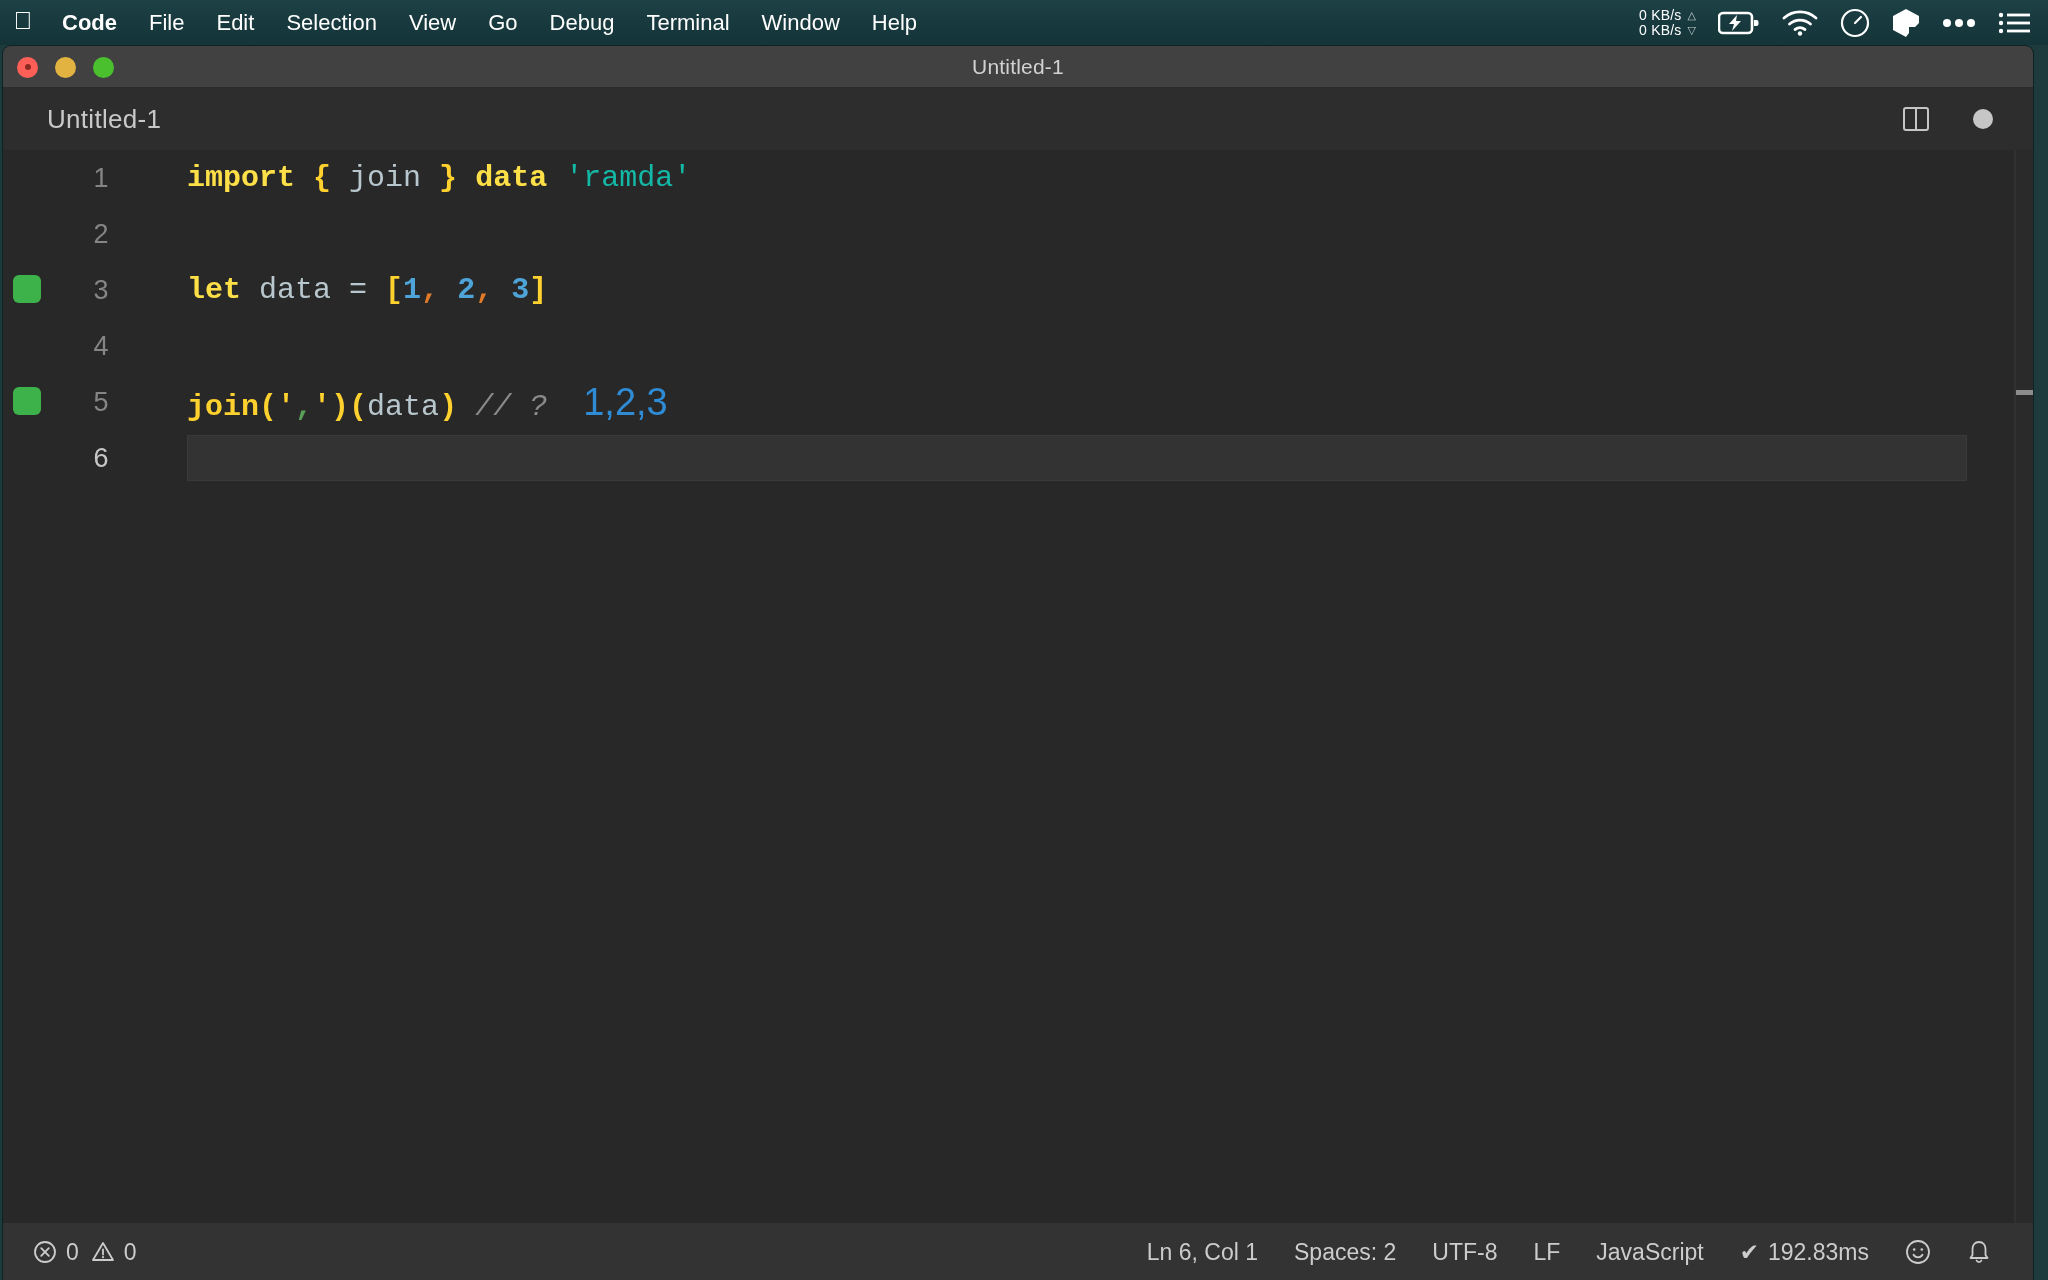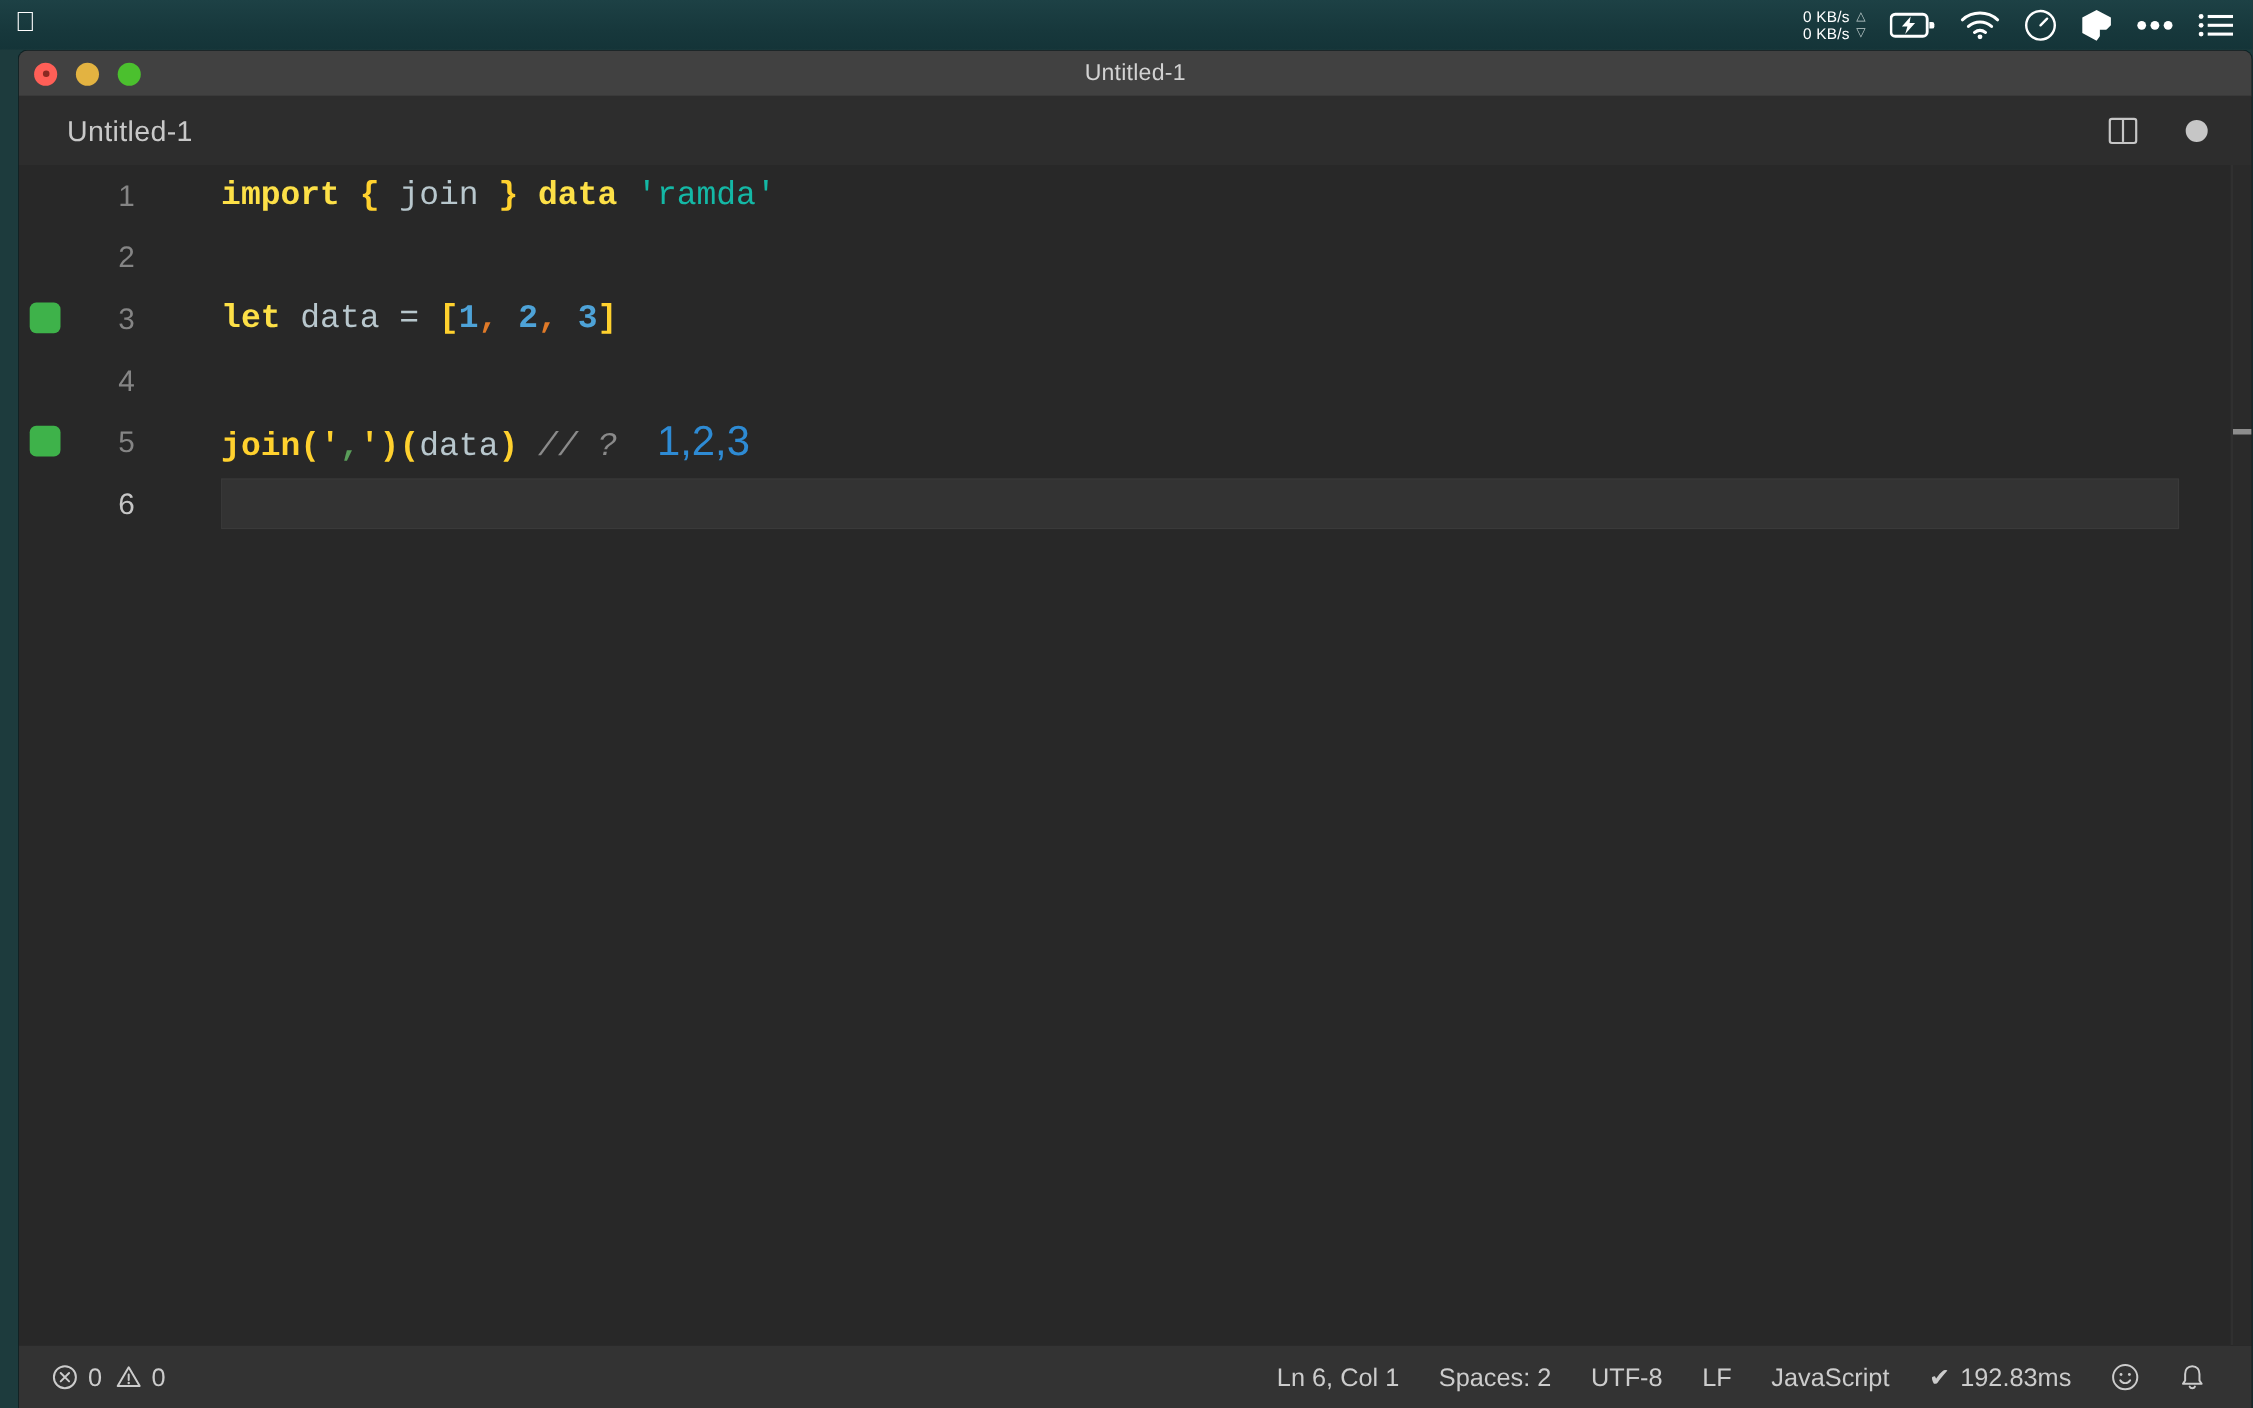--- a/index.html
+++ b/index.html
@@ -27,21 +27,21 @@
   .menu-item.bold{ font-weight:bold; }
   #menubar .spacer{ flex:1 1 auto; }
   #status-icons{ display:flex; align-items:center; height:45px; padding-right:18px; gap:22px; }
   .netspeed{ display:flex; align-items:center; gap:6px; }
   .netspeed .rates{ display:flex; flex-direction:column; font-size:14px; line-height:15px; letter-spacing:.2px; }
   .netspeed .arrows{ display:flex; flex-direction:column; font-size:11px; line-height:15px; color:#c3d0d0; }
   .sysicon{ display:flex; align-items:center; justify-content:center; }
 
   
   #window{
-    position:absolute; left:16px; top:45px; width:2032px; height:1235px;
+    position:absolute; left:2px; top:45px; width:2032px; height:1235px;
     background:#1e1e1e; border-radius:9px 9px 0 0; overflow:hidden;
     border:1px solid #0d2326; border-bottom:none;
   }
   #titlebar{
     position:relative; height:42px; background:#414141;
     display:flex; align-items:center; border-bottom:1px solid #2c2c2c;
   }
   #traffic{ position:absolute; left:14px; top:0; height:42px; display:flex; align-items:center; gap:17px; }
   .light{ width:21px; height:21px; border-radius:50%; display:flex; align-items:center; justify-content:center; }
   .light.red{ background:#ff5f57; }
@@ -127,20 +127,32 @@
   #statusbar .left{ display:flex; align-items:center; gap:12px; padding-left:30px; }
   #statusbar .right{ margin-left:auto; display:flex; align-items:center; gap:36px; padding-right:42px; }
   .sb-item{ display:flex; align-items:center; gap:9px; white-space:nowrap; }
   .err-icon, .warn-icon{ display:flex; align-items:center; }
 </style>
 </head>
 <body>
 
 <div id="menubar">
   <div class="apple"></div>
+  <div id="menu-items" style="display: flex; align-items: center;">
+      <div class="menu-item bold">Code</div>
+      <div class="menu-item">File</div>
+      <div class="menu-item">Edit</div>
+      <div class="menu-item">Selection</div>
+      <div class="menu-item">View</div>
+      <div class="menu-item">Go</div>
+      <div class="menu-item">Debug</div>
+      <div class="menu-item">Terminal</div>
+      <div class="menu-item">Window</div>
+      <div class="menu-item">Help</div>
+    </div>
   <div class="spacer"></div>
 
   <div id="status-icons">
 
     <div class="netspeed">
       <div class="rates">
         <span>0 KB/s</span>
         <span>0 KB/s</span>
       </div>
       <div class="arrows">

